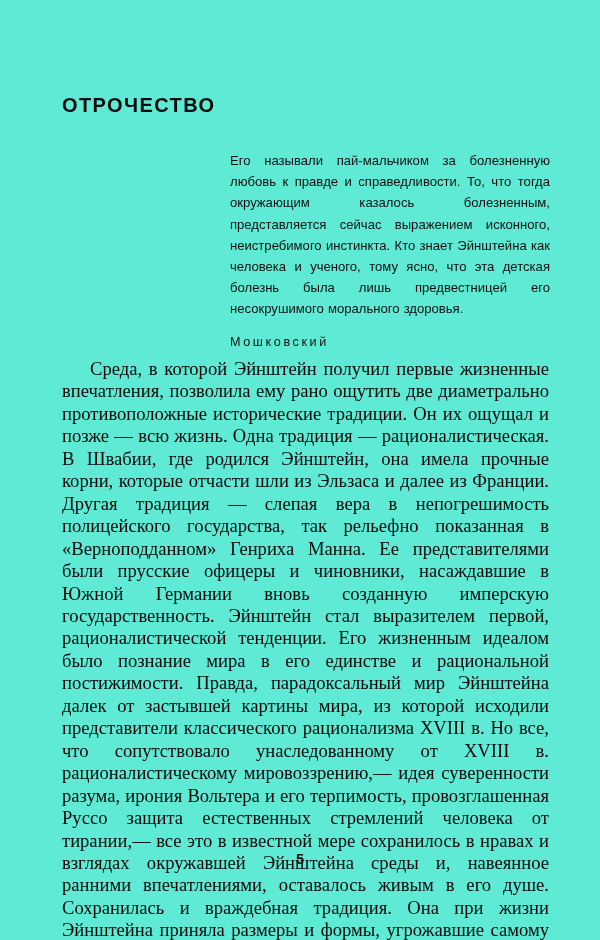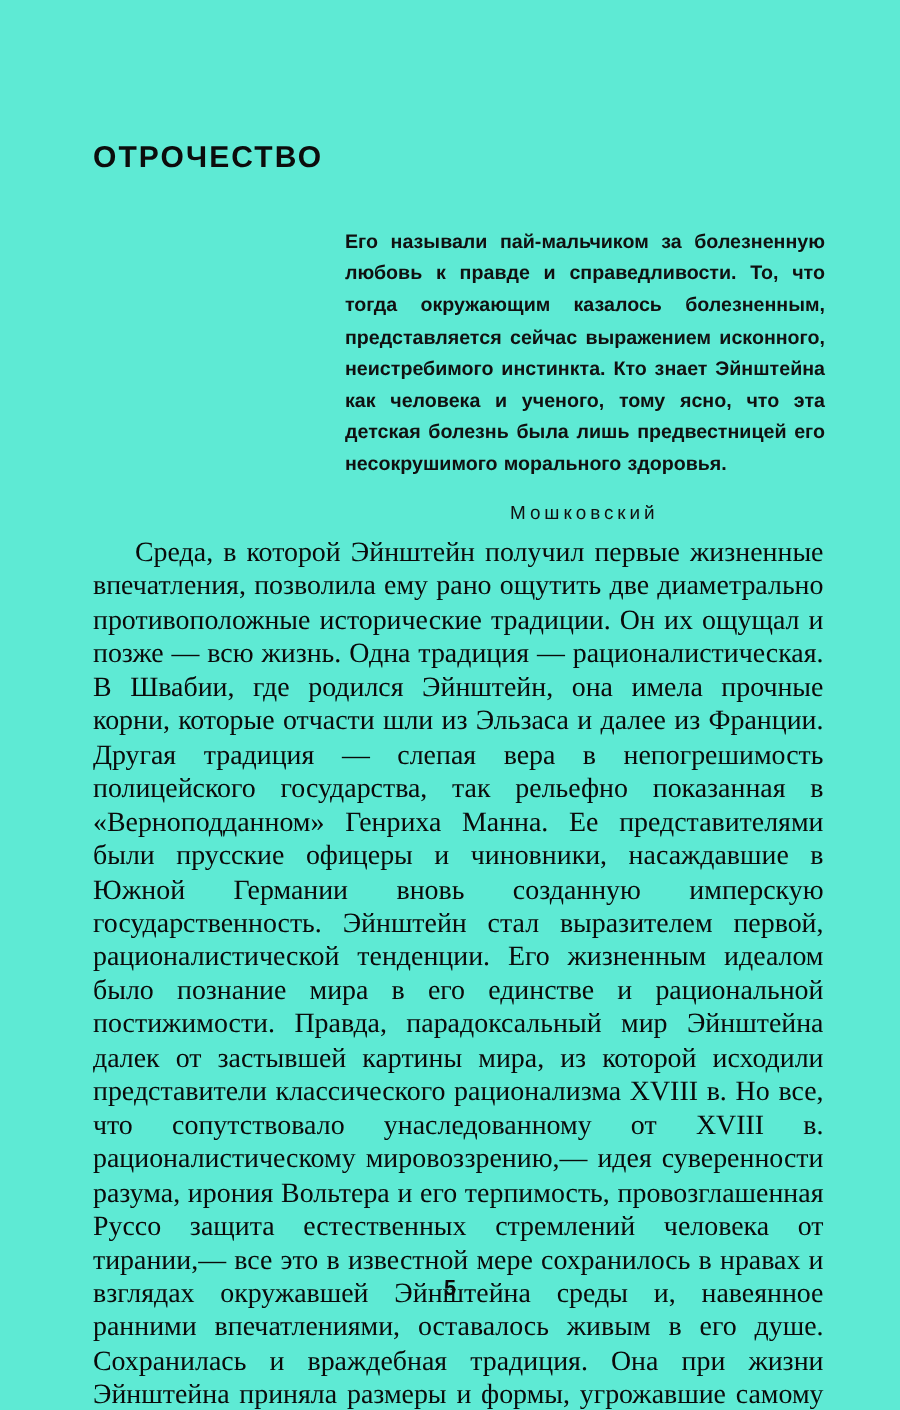--- a/index.html
+++ b/index.html
@@ -36,39 +36,39 @@
   
   .epigraph {
     position: absolute;
     left: 230px;
     top: 150px;
     width: 320px;
   }
 
   .epigraph-text {
     font-family: "Liberation Sans", sans-serif;
-    font-weight: 700;
+    font-weight: 400;
     font-size: 13.1px;
     line-height: 21.2px;
     text-align: justify;
     text-align-last: left;
     color: #101010;
     margin: 0;
     word-spacing: 0.5px;
     hyphens: manual;
   }
 
   .epigraph-attribution {
     margin-top: 14px;
     font-family: "Liberation Sans", sans-serif;
     font-weight: 400;
     font-size: 12.6px;
     line-height: 16px;
     letter-spacing: 2.6px;
-    text-align: center;
+    text-align: left;
     color: #111111;
     padding-right: 1px;
   }
 
   
   .body-block {
     position: absolute;
     left: 62px;
     top: 358px;
     width: 487px;

